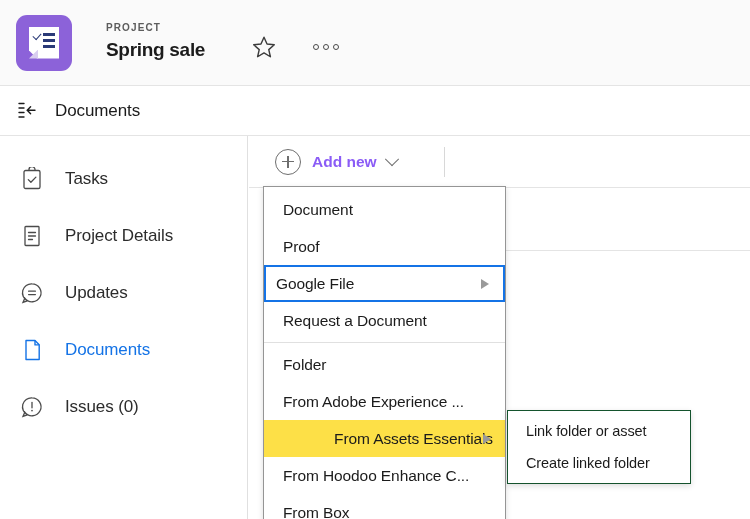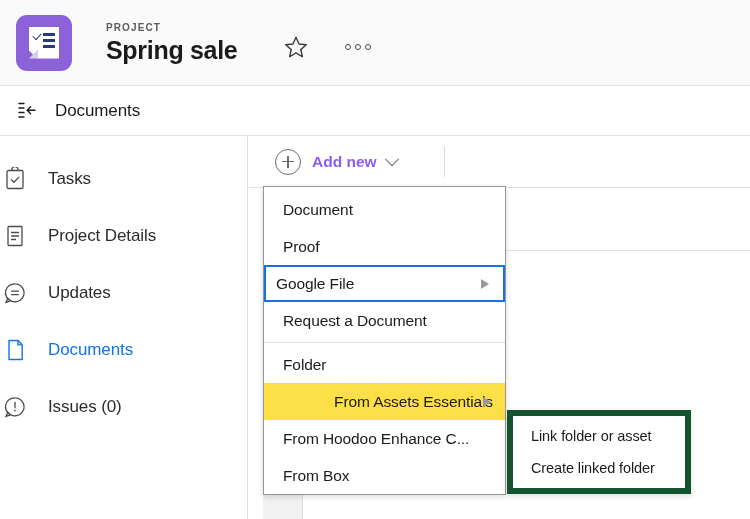--- a/index.html
+++ b/index.html
@@ -47,21 +47,21 @@
   .doc-glyph .b1 { top: 6px; }
   .doc-glyph .b2 { top: 12px; }
   .doc-glyph .b3 { top: 18px; }
 
   .project-titles { margin-left: 18px; }
   .project-eyebrow {
     font-size: 10px; font-weight: bold; letter-spacing: 1.1px;
     color: #5c5c5c; text-transform: uppercase; line-height: 14px;
   }
   .project-name {
-    font-size: 25px; font-weight: bold; color: #1b1b1b;
+    font-size: 19px; font-weight: bold; color: #1b1b1b;
     line-height: 30px; letter-spacing: -0.3px;
   }
   .hdr-action {
     margin-left: 22px; display: flex; align-items: center; justify-content: center;
     width: 34px; height: 34px; color: #3b3b3b;
   }
   .hdr-action.star { margin-left: 26px; margin-top: 8px; }
   .hdr-action.more { margin-left: 12px; margin-top: 8px; }
   .dots { display: flex; gap: 4px; }
   .dots i {
@@ -82,21 +82,21 @@
     margin-left: 12px; font-size: 17px; color: #1b1b1b; letter-spacing: -0.1px;
   }
 
   
   .sidebar {
     position: absolute; left: 0; top: 136px; width: 248px; height: 383px;
     background: #ffffff; border-right: 1px solid #e0e0e0;
     padding-top: 14px;
   }
   .nav-item {
-    display: flex; align-items: center; height: 57px; padding-left: 0;
+    display: flex; align-items: center; height: 57px; padding-left: 17px;
     cursor: pointer;
   }
   .nav-ico {
     width: 30px; height: 30px; flex: none;
     display: flex; align-items: center; justify-content: center;
     color: #4b4b4b;
   }
   .nav-label {
     margin-left: 18px; font-size: 17px; color: #2c2c2c; letter-spacing: -0.1px;
   }
@@ -190,21 +190,21 @@
     position: absolute; right: 14px; top: 50%; margin-top: -5px;
     width: 0; height: 0;
     border-left: 8px solid #9a9a9a;
     border-top: 5px solid transparent;
     border-bottom: 5px solid transparent;
   }
 
   
   .submenu {
     position: absolute; left: 507px; top: 410px; width: 184px;
-    background: #ffffff; border: 6px solid #14532d;
+    background: #ffffff; border: 1px solid #14532d;
     box-shadow: 0 2px 6px rgba(0,0,0,0.14);
     z-index: 60; padding: 4px 0;
   }
   .submenu .menu-item { height: 32px; padding-left: 18px; font-size: 14.5px; }
 </style>
 </head>
 <body>
 
 <div id="app">
 
@@ -340,20 +340,23 @@
       <span>Google File</span>
       <span class="caret"></span>
     </div>
     <div class="menu-item">
       <span>Request a Document</span>
     </div>
     <div class="menu-div"></div>
     <div class="menu-item">
       <span>Folder</span>
     </div>
+    <div class="menu-item">
+      <span>From Adobe Experience ...</span>
+    </div>
     <div class="menu-item hovered">
       <span>From Assets Essentials</span>
       <span class="caret"></span>
     </div>
     <div class="menu-item">
       <span>From Hoodoo Enhance C...</span>
     </div>
     <div class="menu-item">
       <span>From Box</span>
     </div>

